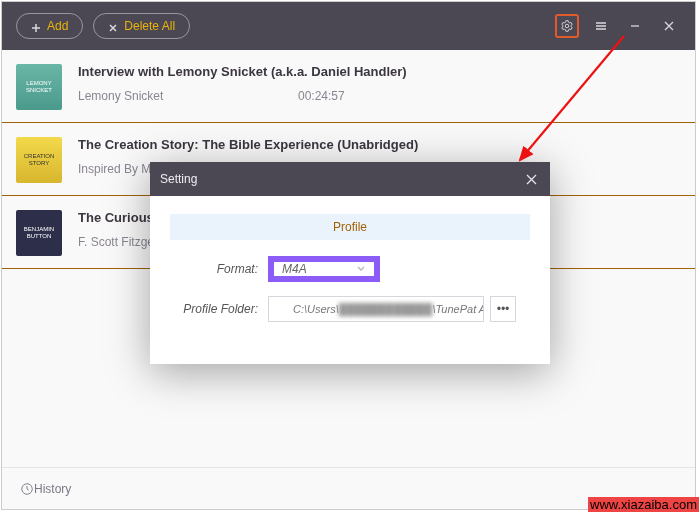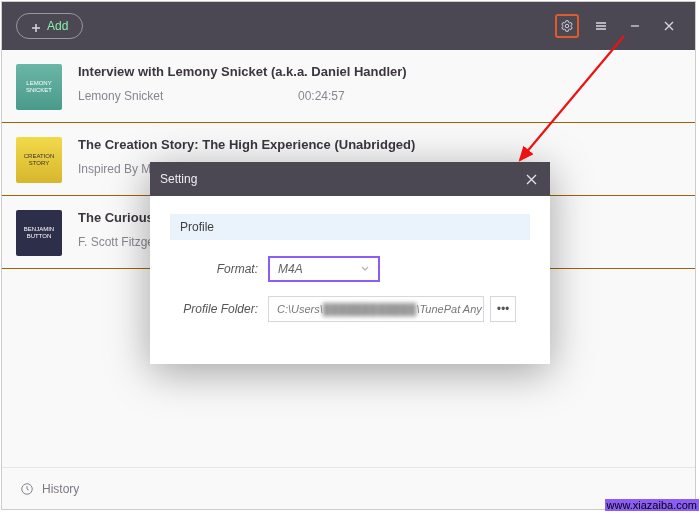--- a/index.html
+++ b/index.html
@@ -1,72 +1,78 @@
 <!DOCTYPE html>
 <html><head>
 <meta charset="utf-8">
 <style>
 * { margin: 0; padding: 0; box-sizing: border-box; font-family: "Segoe UI", Arial, sans-serif; }
 body { width: 699px; height: 513px; background: #fff; position: relative; overflow: hidden; }
 
 .main-window { width: 695px; height: 509px; border: 1px solid #ccc; margin: 1px; background: #faf9fa; display: flex; flex-direction: column; }
 
 .titlebar { height: 48px; background: #4c4853; display: flex; align-items: center; padding: 0 14px; gap: 10px; }
-.tb-btn { border: 1px solid #9a96a0; border-radius: 16px; color: #86efac; font-size: 12px; padding: 5px 14px; display: inline-flex; align-items: flex-end; gap: 6px; background: transparent; cursor: pointer; }
+.tb-btn { border: 1px solid #9a96a0; border-radius: 16px; color: #eab308; font-size: 12px; padding: 5px 14px; display: inline-flex; align-items: flex-end; gap: 6px; background: transparent; cursor: pointer; }
 .tb-btn svg, .win-ctrl svg { stroke: #d9d6dd; }
 .titlebar-spacer { flex: 1; }
 .win-ctrl { width: 24px; height: 24px; display: inline-flex; align-items: center; justify-content: center; color: #d9d6dd; cursor: pointer; }
 .gear-highlight { border: 2px solid #e05b2c; border-radius: 3px; }
 
 .list { flex: 1; overflow: auto; }
 .row { display: flex; padding: 14px 14px 12px; border-bottom: 1px solid #a16207; gap: 16px; }
 .thumb { width: 46px; height: 46px; border-radius: 2px; display: flex; align-items: center; justify-content: center; font-size: 6px; color: #fff; text-align: center; padding: 2px; line-height: 1.1; }
 .t0 { background: linear-gradient(#6ab6a7,#4a9a8b); }
 .t1 { background: linear-gradient(#f2d94a,#d8b62e); color:#333; }
 .t2 { background: #2d2f4a; }
 .row-body { flex: 1; }
 .row-title { font-size: 13px; font-weight: 600; color: #3b3640; margin-bottom: 10px; }
 .row-meta { display: flex; font-size: 12px; color: #8a8590; }
 .row-author { width: 220px; }
 .row-dur { }
 
-.footer { height: 42px; border-top: 1px solid #e6e3e9; display: flex; align-items: center; padding: 0 18px; gap: 8px; color: #7d7884; font-size: 12px; }
+.footer { height: 42px; border-top: 1px solid #e6e3e9; display: flex; align-items: center; padding: 0 18px; color: #7d7884; font-size: 12px; }
 .modal { position: absolute; left: 150px; top: 162px; width: 400px; background: #fff; box-shadow: 0 8px 40px rgba(0,0,0,.35); }
 .modal-header { background: #4c4853; color: #efecf2; height: 28px; display: flex; align-items: center; padding: 17px 10px; font-size: 12px; }
 .modal-header .spacer { flex: 1; }
 .modal-close { cursor: pointer; width: 18px; height: 18px; display: inline-flex; align-items: center; justify-content: center; }
 .modal-body { padding: 18px 20px 28px; }
-.section-head { background: #eaf3fb; color: #404040; font-size: 12px; padding: 6px 10px; margin-bottom: 16px; }
+.section-head { background: #eaf3fb; color: #a16207; font-size: 12px; padding: 6px 10px; margin-bottom: 16px; text-align: center; }
 .field { display: flex; align-items: center; margin-bottom: 14px; font-style: italic; }
 .field-label { width: 98px; text-align: right; font-size: 12px; color: #555; padding-right: 10px; }
-.select { border: 2px solid #8b5cf6; height: 26px; font-size: 12px; color: #666; padding: 0 8px; display: flex; align-items: center; justify-content: space-between; background: #fff; cursor: pointer; }
+.select { border: 6px solid #8b5cf6; height: 26px; font-size: 12px; color: #666; padding: 0 8px; display: flex; align-items: center; justify-content: space-between; background: #fff; cursor: pointer; }
 .select.sm { width: 112px; }
 .select-caret svg { stroke: #b8b4bd; }
-.path-input { flex: 1; border: 1px solid #d8d5dc; height: 26px; font-size: 11px; color: #777; padding: 0 8px; display: flex; align-items: center; background: #fff; max-width: 216px; overflow: hidden; white-space: nowrap; }
+.path-input { flex: 1; border: 1px solid #d8d5dc; height: 26px; font-size: 11px; color: #777; padding: 0 24px; display: flex; align-items: center; background: #fff; max-width: 216px; overflow: hidden; white-space: nowrap; }
 .path-input .blur { filter: blur(2px); color:#999; }
 .more-btn { width: 26px; height: 26px; border: 1px solid #d8d5dc; margin-left: 6px; display: inline-flex; align-items: center; justify-content: center; font-size: 12px; color: #555; cursor: pointer; }
 
 
 .arrow-svg { position: absolute; left: 0; top: 0; pointer-events: none; }
 
 
 .watermark { position: absolute; right: 0; bottom: 0; text-align: right; }
 .wm-big { font-family: "SimHei", sans-serif; font-weight: 900; font-size: 34px; color: #000; -webkit-text-stroke: 1px #fff; letter-spacing: -1px; }
-.wm-url { font-size: 11px; color: #000; background: #8b5cf6; padding: 0 2px; display: inline-block; }
+.wm-url { font-size: 13px; color: #000; background: #ef4444; padding: 0 2px; display: inline-block; }
 </style>
 </head>
 <body>
 
 <div class="main-window">
   <div class="titlebar">
     <button class="tb-btn">
       <svg width="10" height="10" viewBox="0 0 10 10" fill="none" stroke-width="1.5">
           <path d="M5 1v8M1 5h8"></path>
         </svg>
       <span>Add</span>
+    </button>
+    <button class="tb-btn">
+      <svg width="10" height="10" viewBox="0 0 10 10" fill="none" stroke-width="1.5">
+          <path d="M2 2l6 6M8 2l-6 6"></path>
+        </svg>
+      <span>Delete All</span>
     </button>
     <div class="titlebar-spacer"></div>
     <span class="win-ctrl gear-highlight">
       <svg width="14" height="14" viewBox="0 0 24 24" fill="none" stroke-width="1.6">
           <circle cx="12" cy="12" r="3"></circle>
           <path d="M19 12a7 7 0 0 0-.1-1.2l2-1.5-2-3.4-2.3.9a7 7 0 0 0-2-1.2L14 3h-4l-.6 2.6a7 7 0 0 0-2 1.2l-2.3-.9-2 3.4 2 1.5A7 7 0 0 0 5 12a7 7 0 0 0 .1 1.2l-2 1.5 2 3.4 2.3-.9a7 7 0 0 0 2 1.2L10 21h4l.6-2.6a7 7 0 0 0 2-1.2l2.3.9 2-3.4-2-1.5A7 7 0 0 0 19 12z"></path>
         </svg>
     </span>
     <span class="win-ctrl">
       <svg width="14" height="14" viewBox="0 0 14 14" fill="none" stroke-width="1.3">
@@ -92,21 +98,21 @@
         <div class="row-title">Interview with Lemony Snicket (a.k.a. Daniel Handler)</div>
         <div class="row-meta">
           <div class="row-author">Lemony Snicket</div>
           <div class="row-dur">00:24:57</div>
         </div>
       </div>
     </div>
     <div class="row">
       <div class="thumb t1">CREATION STORY</div>
       <div class="row-body">
-        <div class="row-title">The Creation Story: The High Experience (Unabridged)</div>
+        <div class="row-title">The Creation Story: The Bible Experience (Unabridged)</div>
         <div class="row-meta">
           <div class="row-author">Inspired By Me</div>
           <div class="row-dur"></div>
         </div>
       </div>
     </div>
     <div class="row">
       <div class="thumb t2">BENJAMIN BUTTON</div>
       <div class="row-body">
         <div class="row-title">The Curious</div>

